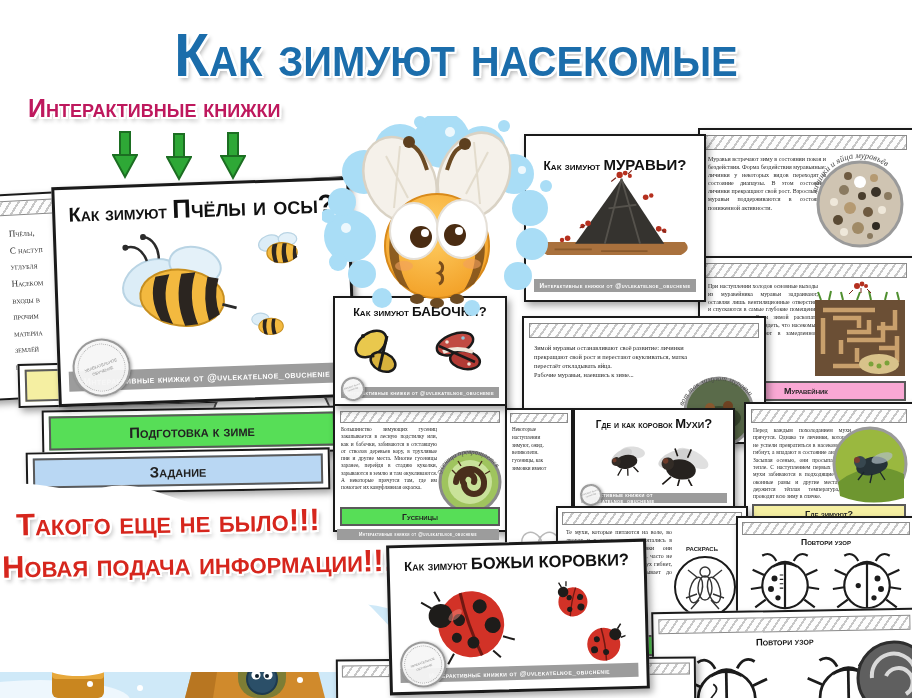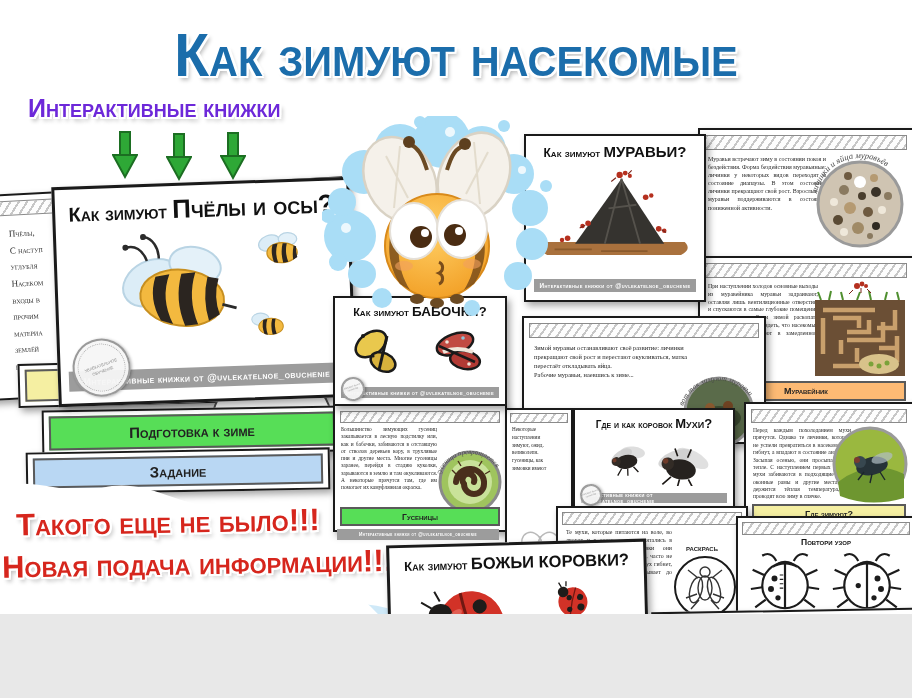--- a/index.html
+++ b/index.html
@@ -1,16 +1,16 @@
 <!DOCTYPE html>
 <html><head>
 <meta charset="utf-8">
 <style>
   html,body{margin:0;padding:0;background:#e8e8e8}
-  #canvas{position:relative;width:912px;height:614px;background:#ffffff;overflow:hidden;
+  #canvas{position:relative;width:912px;height:698px;background:#ffffff;overflow:hidden;
           font-family:"Liberation Sans",sans-serif}
   .abs{position:absolute}
   .sc{font-variant:small-caps}
   .pre{white-space:pre-line}
   .page{position:absolute;background:#fff;border:2px solid #1a1a1a;box-shadow:3px 4px 7px rgba(0,0,0,.35)}
   .hatch{position:absolute;left:5px;right:5px;top:5px;height:13px;border:1px solid #8a8a8a;
          background:repeating-linear-gradient(125deg,#c7c7c7 0 2px,#fdfdfd 2px 7px)}
   .banner{position:absolute;border:2px solid #5a5a5a;display:flex;align-items:center;justify-content:center;
           font-weight:bold;color:#222;font-variant:small-caps}
   .credit{position:absolute;background:#9c9c9c;color:#fff;display:flex;align-items:center;justify-content:center;
@@ -24,21 +24,21 @@
   .outlineWhite{text-shadow:2px 0 #fff,-2px 0 #fff,0 2px #fff,0 -2px #fff,2px 2px #fff,-2px -2px #fff,2px -2px #fff,-2px 2px #fff,3px 4px 4px rgba(0,0,0,.28)}
 </style>
 </head>
 <body>
 
 <div id="canvas">
 
   <div class="abs sc outlineWhite" style="left:70px;top:10px;width:772px;height:88px;text-align:center;font-size:57px;font-weight:900;
               color:#1b6dab;letter-spacing:0px;transform:scaleY(1.08);line-height:88px;">Как зимуют насекомые</div>
 
-  <div class="abs sc outlineWhite" style="left:28px;top:94px;width:330px;font-size:25px;font-weight:800;color:#6d28d9;">Интерактивные книжки</div>
+  <div class="abs sc outlineWhite" style="left:28px;top:94px;width:330px;font-size:25px;font-weight:800;color:#be185d;">Интерактивные книжки</div>
 
   <svg class="abs" style="left:112px;top:130px" width="26" height="50" viewBox="0 0 26 50">
     <rect x="8" y="2" width="10" height="24" fill="#2ea836" stroke="#1c6e22" stroke-width="2"></rect>
     <polygon points="1,25 25,25 13,47" fill="#2ea836" stroke="#1c6e22" stroke-width="2"></polygon>
   </svg>
   <svg class="abs" style="left:166px;top:132px" width="26" height="50" viewBox="0 0 26 50">
     <rect x="8" y="2" width="10" height="24" fill="#2ea836" stroke="#1c6e22" stroke-width="2"></rect>
     <polygon points="1,25 25,25 13,47" fill="#2ea836" stroke="#1c6e22" stroke-width="2"></polygon>
   </svg>
   <svg class="abs" style="left:220px;top:131px" width="26" height="50" viewBox="0 0 26 50">
@@ -165,21 +165,21 @@
       <g stroke="#c9a06c" stroke-width="4.5" fill="none">
         <path d="M10,32 h52 M82,32 v18 h-18 M10,40 v36 M20,40 h26 v10 M56,42 v12 h-22 M70,44 v18 h-36 M20,88 h36 M66,70 h18 M28,62 v14 M44,70 v14 M84,58 v26"></path>
       </g>
       <ellipse cx="66" cy="86" rx="20" ry="10" fill="#d8c28a"></ellipse>
       <g fill="#7aa23a">
           <circle cx="58" cy="86" r="2.5"></circle>
           <circle cx="66" cy="88" r="2.5"></circle>
           <circle cx="74" cy="85" r="2.5"></circle>
         </g>
     </svg>
-    <div class="banner" style="left:6px;right:6px;bottom:5px;height:16px;background:#fdba74;font-size:9px">Муравейник</div>
+    <div class="banner" style="left:6px;right:6px;bottom:5px;height:16px;background:#f9a8d4;font-size:9px">Муравейник</div>
   </div>
 
   <div class="page" style="left:522px;top:316px;width:240px;height:124px">
     <div class="hatch"></div>
     <div class="tinyS pre" style="left:10px;top:26px;width:165px;font-size:6.4px;line-height:1.4;text-align:left">Зимой муравьи останавливают своё развитие: личинки прекращают свой рост и перестают окукливаться, матка перестаёт откладывать яйца.
 Рабочие муравьи, наевшись к зиме...</div>
     <svg class="abs" style="right:0px;bottom:-6px" width="92" height="92" viewBox="0 0 92 92">
       <defs>
           <path id="arcB" d="M 10,54 A 38,38 0 0 1 84,54"></path>
         </defs>
@@ -187,21 +187,21 @@
       <ellipse cx="47" cy="62" rx="22" ry="12" fill="#3c4a30"></ellipse>
       <circle cx="38" cy="52" r="5" fill="#8a5a30"></circle>
         <circle cx="56" cy="50" r="5" fill="#6e4222"></circle>
       <text font-size="7.5" fill="#4a4a4a" font-style="italic" font-family="Liberation Serif,serif">
         <textPath href="#arcB" startOffset="4%">вот так зимуют муравьи</textPath>
       </text>
     </svg>
   </div>
 
   <div class="page" style="left:524px;top:134px;width:178px;height:164px;border-width:2px">
-    <div class="cardTitle" style="top:7px;font-size:12px">
+    <div class="cardTitle" style="top:20px;font-size:12px">
       <span>Как зимуют</span>
       <span style="font-size:15px">МУРАВЬИ?</span>
     </div>
     <svg class="abs" style="left:10px;top:26px" width="158" height="104" viewBox="0 0 170 104">
       <path d="M8,82 h152 q8,8 -4,14 h-144 q-12,-7 -4,-14 Z" fill="#a9713d"></path>
       <path d="M20,90 h40 M70,92 h50" stroke="#8a5a2c" stroke-width="2"></path>
       <polygon points="92,14 138,84 42,84" fill="#35332f"></polygon>
       <path d="M92,14 L74,84 M92,14 L112,84 M78,46 L108,42" stroke="#55524c" stroke-width="2"></path>
       <g fill="#b5301f">
         <circle cx="90" cy="10" r="3.4"></circle>

